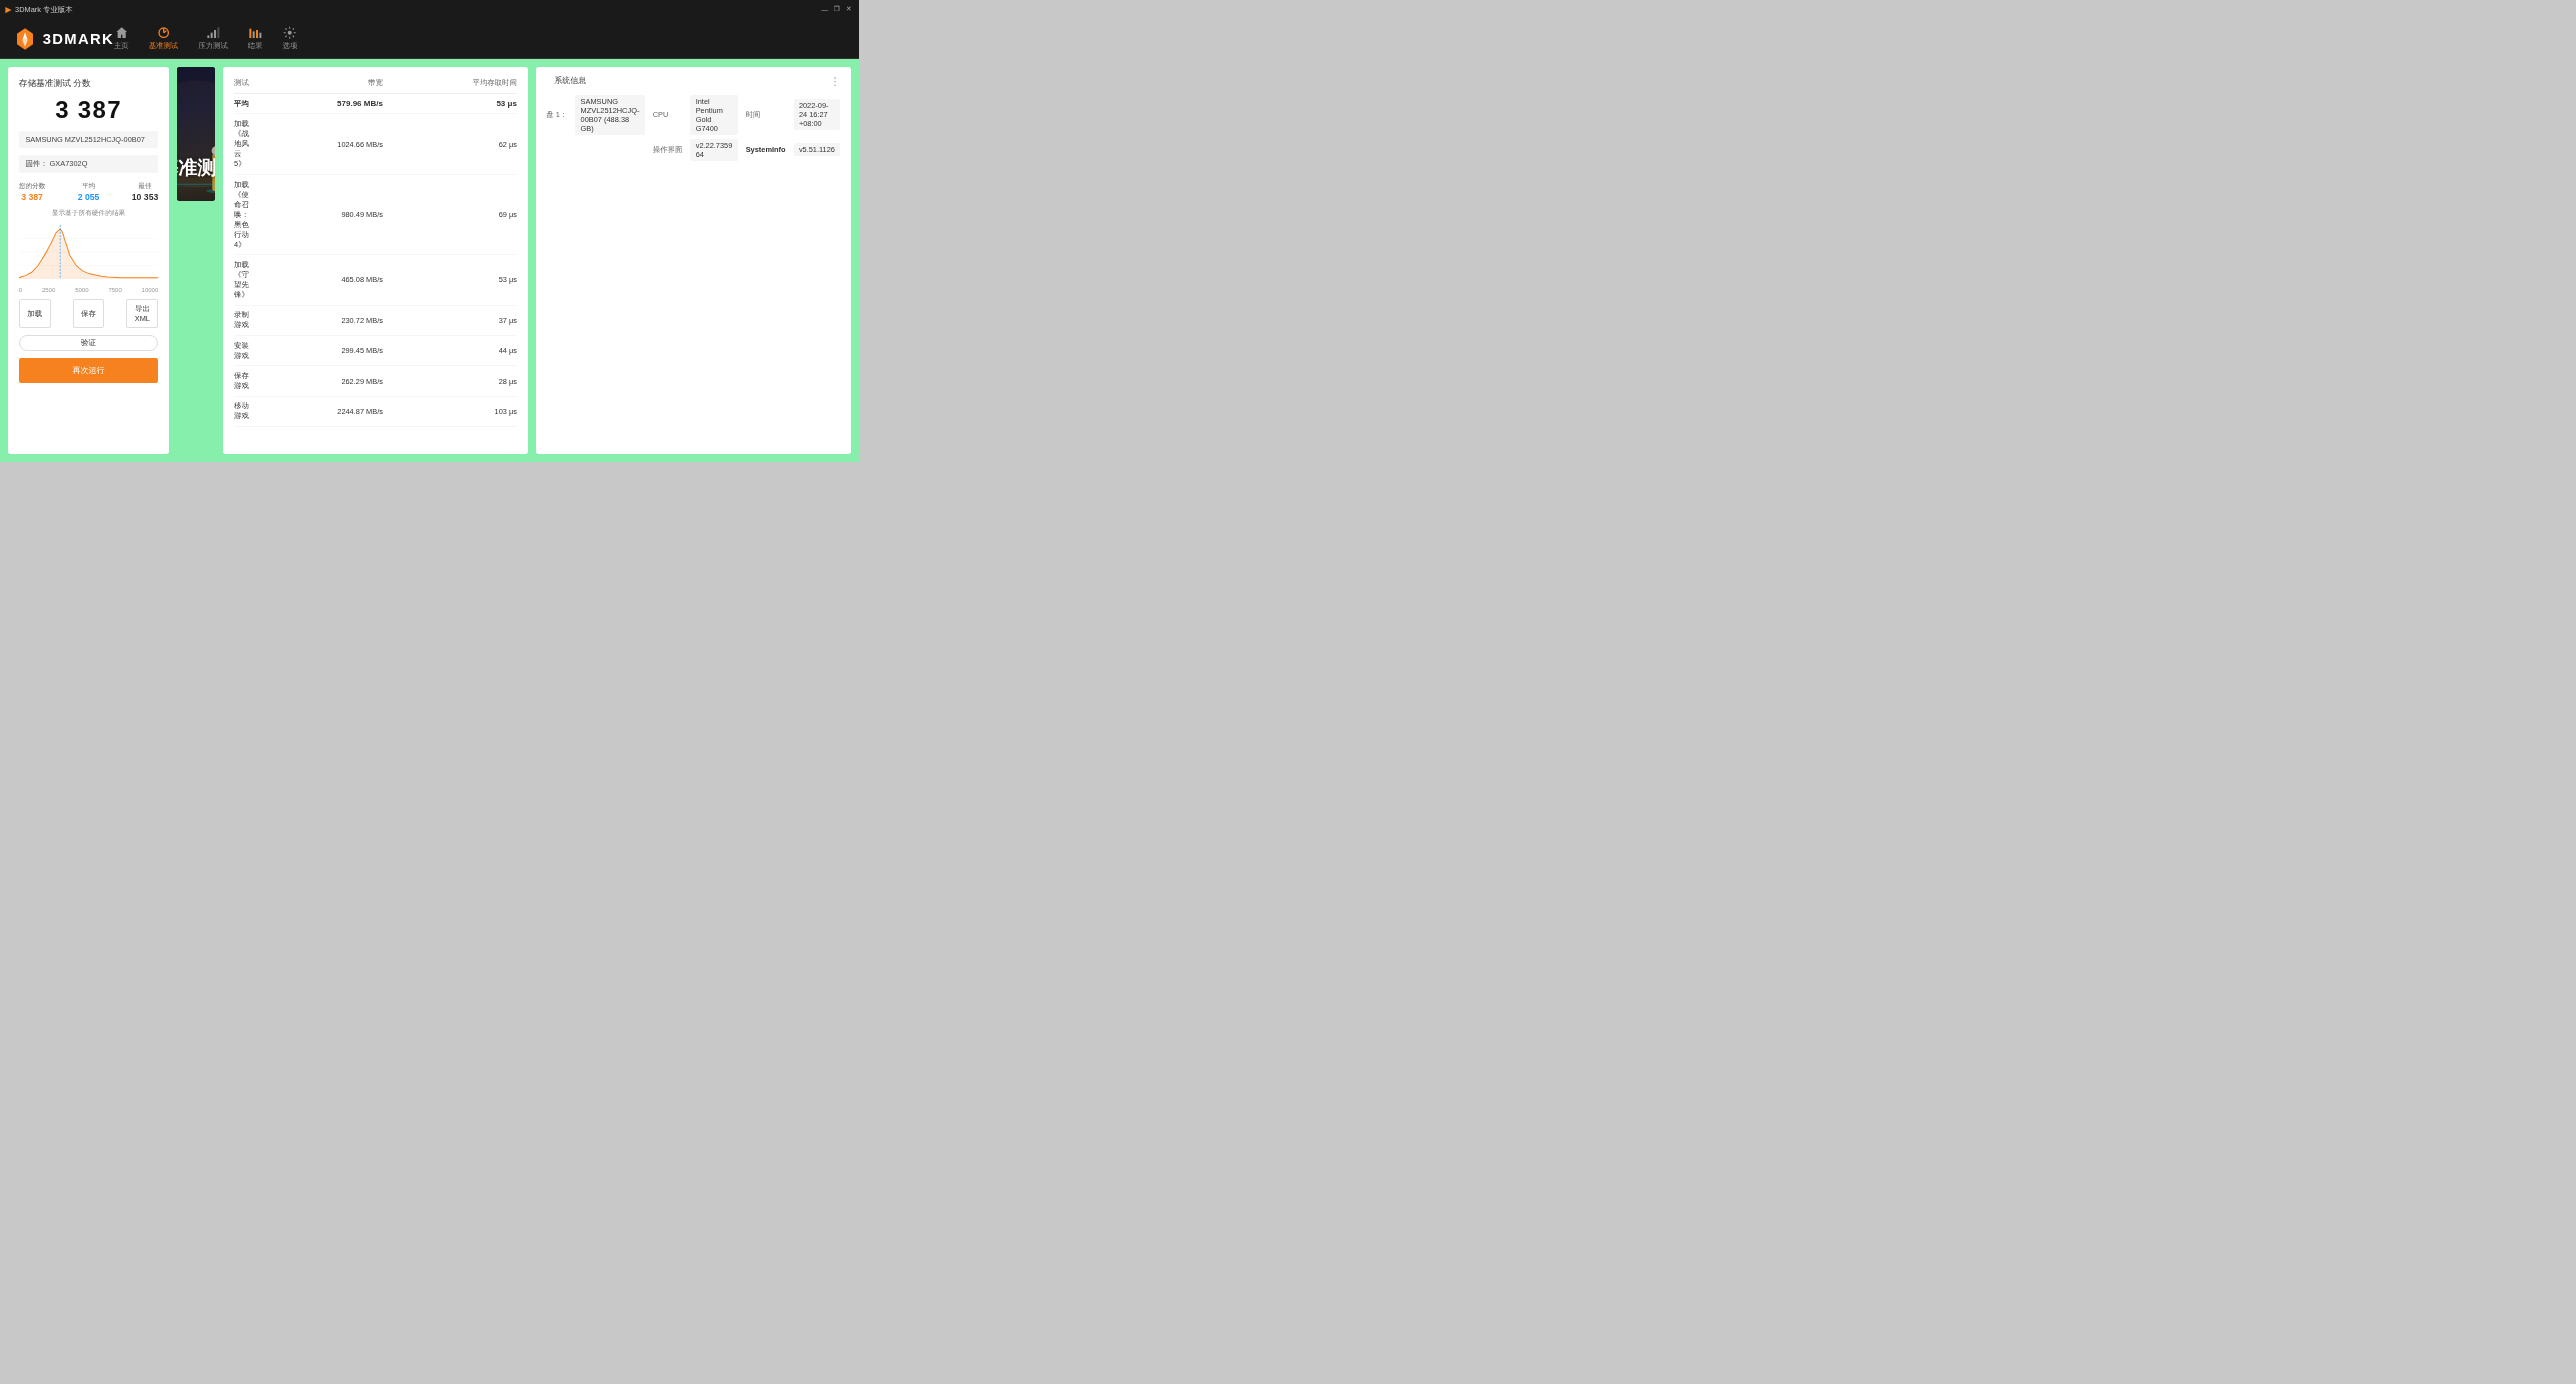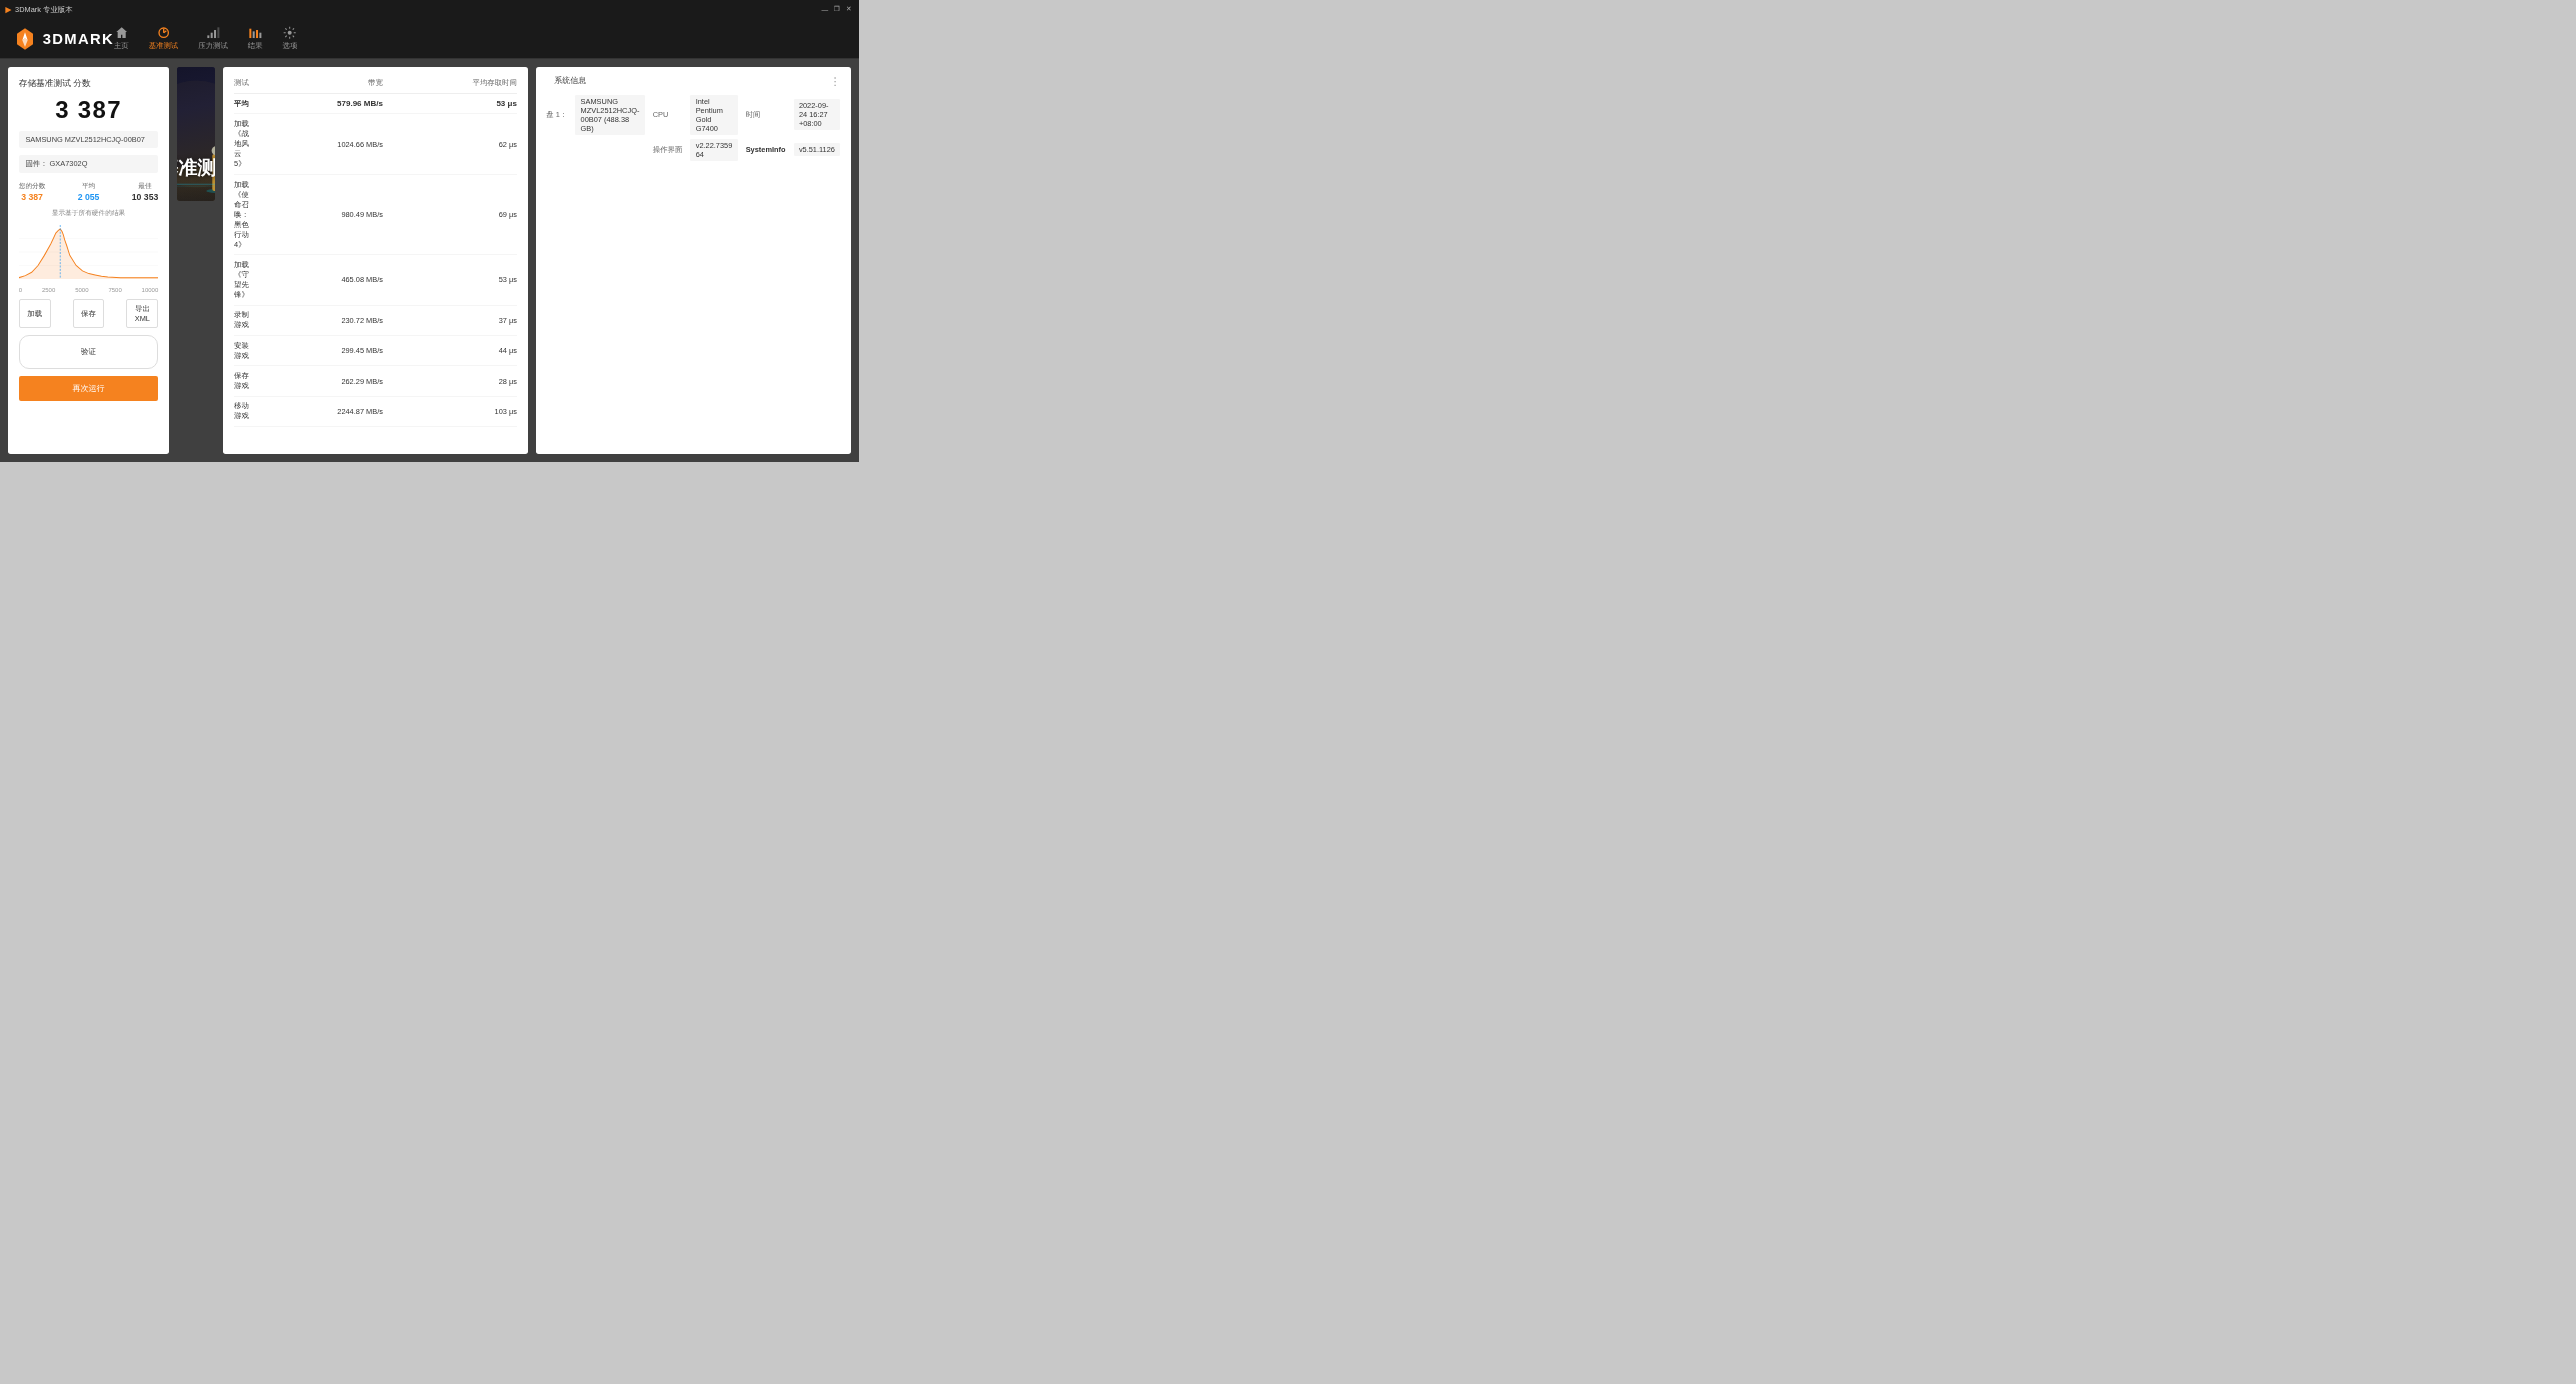--- a/index.html
+++ b/index.html
@@ -83,21 +83,21 @@
       color: #f5821f;
     }
     .nav-item svg {
       width: 13.4px;
       height: 13.4px;
     }
     
     .main {
       display: flex;
       height: calc(462px - 19px - 40px);
-      background: #404040;
+      background: #86efac;
       gap: 0;
       padding: 8px;
       gap: 8px;
     }
     
     .left-panel {
       width: 161px;
       background: white;
       border-radius: 2.7px;
       padding: 10.7px;
@@ -178,21 +178,21 @@
       border: 0.7px solid #ddd;
       background: white;
       border-radius: 2px;
       font-size: 7.4px;
       color: #333;
       text-align: center;
       cursor: pointer;
     }
     .btn-full {
       width: 100%;
-      padding: 11px 0;
+      padding: 2px 0;
       border: 0.7px solid #ddd;
       background: white;
       border-radius: 10px;
       font-size: 7.4px;
       color: #333;
       text-align: center;
       cursor: pointer;
     }
     .btn-run {
       width: 100%;

